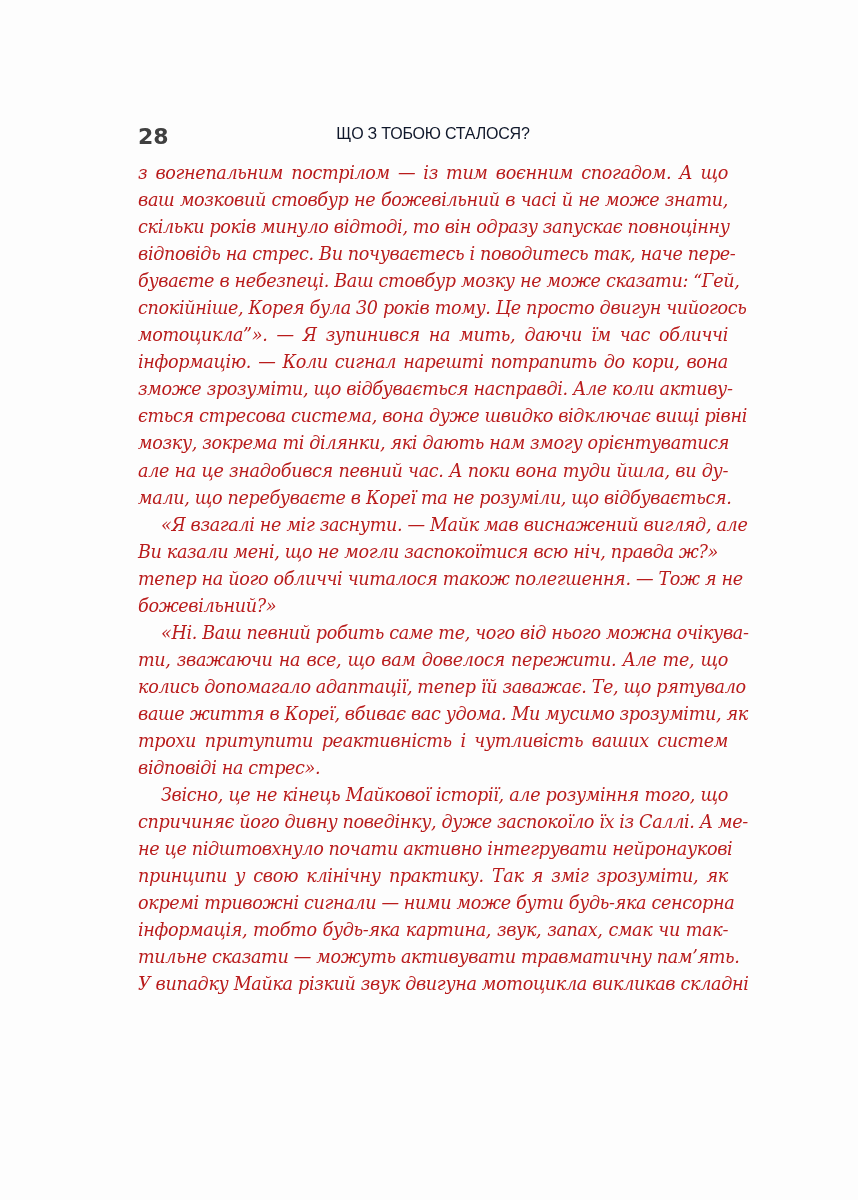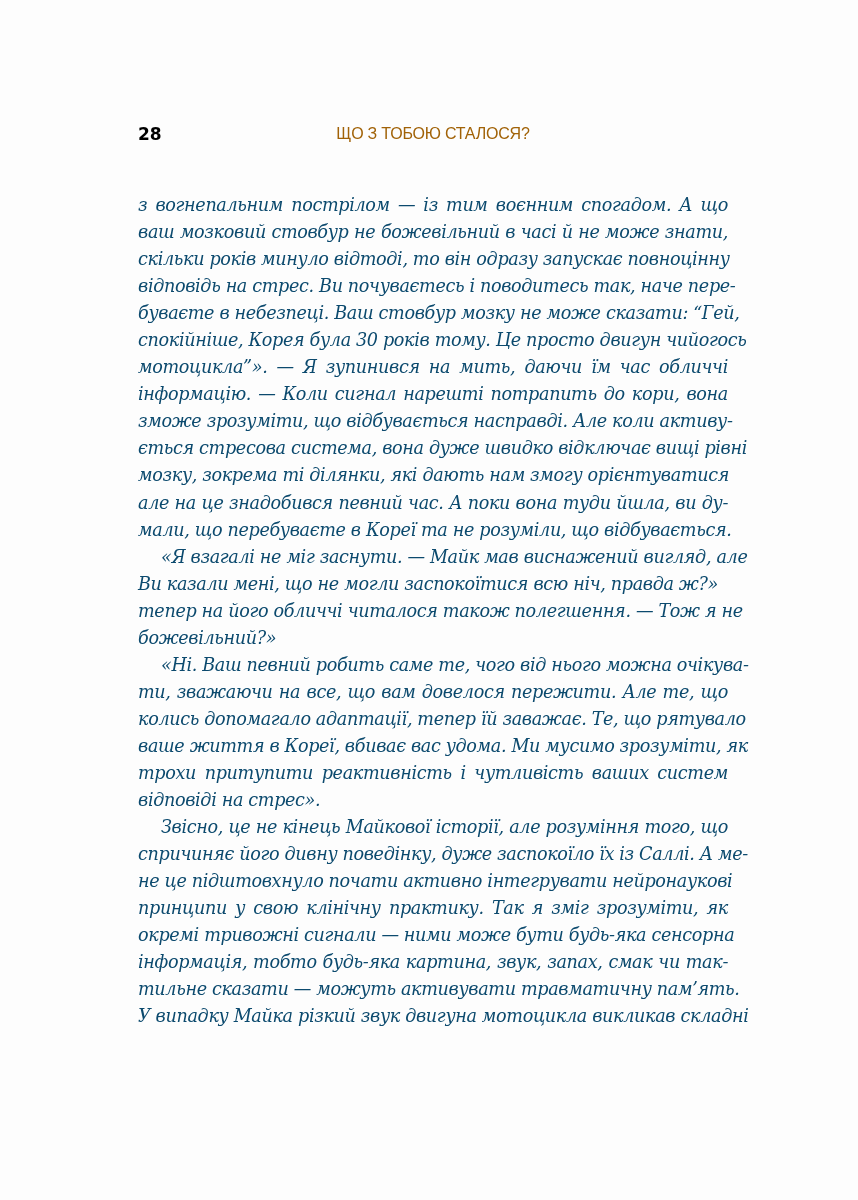--- a/index.html
+++ b/index.html
@@ -1,30 +1,30 @@
 <!DOCTYPE html>
 <html><head>
 <meta charset="utf-8">
 <style>
   html, body { margin: 0; padding: 0; background: #ffffff; }
   body { width: 858px; height: 1200px; position: relative; overflow: hidden; }
   .page { position: absolute; left: 0; top: 0; width: 858px; height: 1200px; background: #fdfdfd; }
   .header { position: absolute; left: 138px; top: 124px; width: 590px; height: 24px; }
   .page-number {
     position: absolute; left: 0; top: 0;
-    font-family: "DejaVu Sans", sans-serif; font-weight: bold; font-size: 17px; color: #000000;
+    font-family: "DejaVu Sans", sans-serif; font-weight: bold; font-size: 22px; color: #404040;
   }
   .running-head {
     position: absolute; left: 0; right: 0; top: 1px; text-align: center;
-    font-family: "Liberation Sans", sans-serif; font-size: 16px; color: #a16207; letter-spacing: -0.2px;
+    font-family: "Liberation Sans", sans-serif; font-size: 16px; color: #0f172a; letter-spacing: -0.2px;
   }
   .body-text {
-    position: absolute; left: 138px; top: 192px; width: 590px;
+    position: absolute; left: 138px; top: 160px; width: 590px;
     font-family: "DejaVu Serif", serif; font-style: italic; font-size: 17.6px;
-    line-height: 27.05px; color: #0c4a6e; letter-spacing: -0.35px;
+    line-height: 27.05px; color: #b91c1c; letter-spacing: -0.35px;
   }
   .line { display: block; white-space: nowrap; text-align: justify; text-align-last: justify; height: 27.05px; }
   .line.last { text-align-last: left; }
   .line.indent { padding-left: 23px; }
 </style>
 </head>
 <body>
 
 <div class="page">
   <div class="header">

